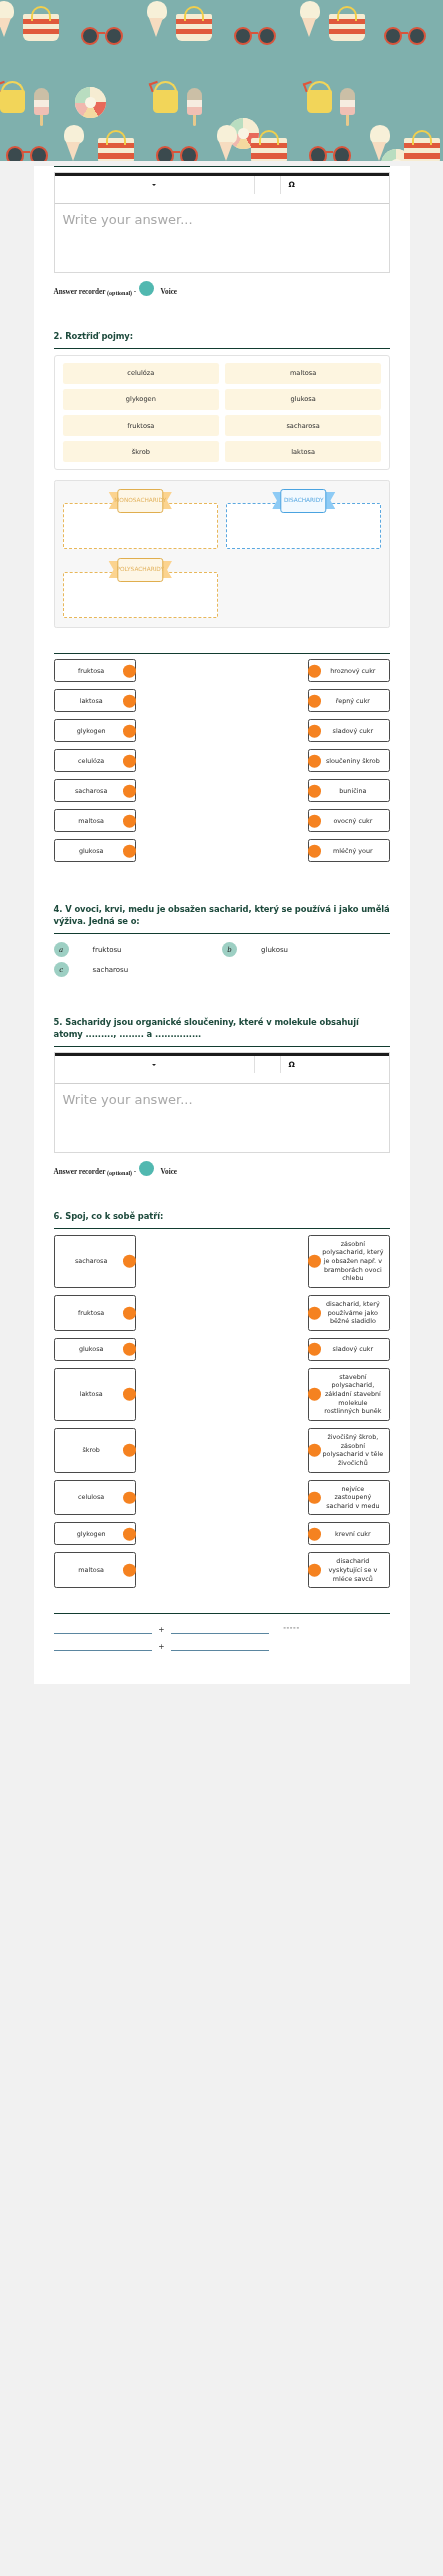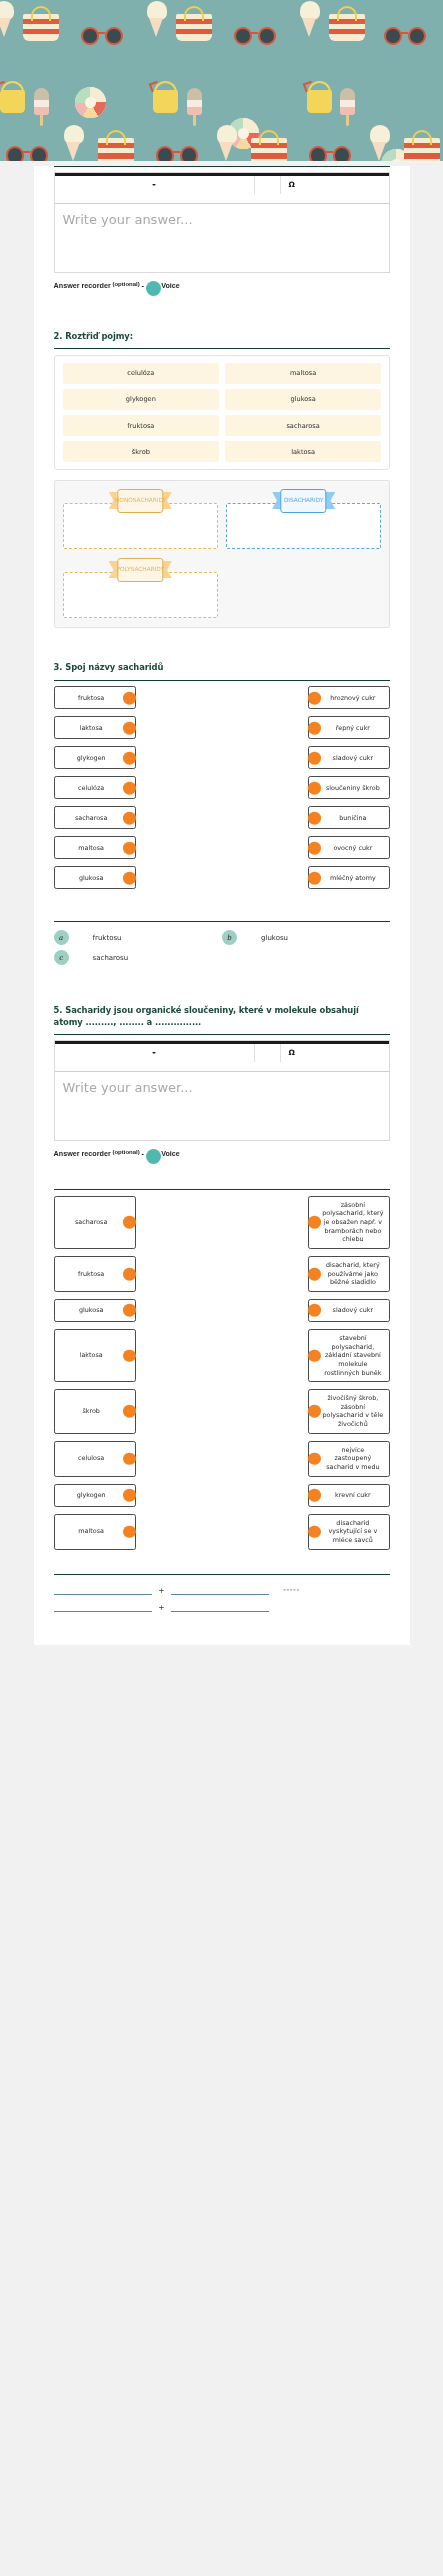--- a/index.html
+++ b/index.html
@@ -163,29 +163,29 @@
   }
   .editor-area {
     min-height: 68px;
     padding: 7.5px 8px;
     font-family: "DejaVu Sans", sans-serif;
     font-size: 13px;
     color: #a9a9a9;
   }
 
   .recorder {
-    display: flex; align-items: flex-start;
+    display: flex; align-items: flex-end;
     margin-top: 8px;
-    font-family: Liberation Sans, sans-serif;
+    font-family: Liberation Serif, serif;
   }
   .recorder .lab { font-size: 7.2px; font-weight: bold; color: #1f1f1f; }
   .recorder .opt { font-size: 6px; font-weight: bold; color: #1f1f1f; margin-left: 1.7px; }
   .recorder .dash { font-size: 7.2px; font-weight: bold; margin: 0 2.3px 0 1.7px; }
   .rec-dot { width: 15px; height: 15px; border-radius: 50%; background: #51b8b0; }
-  .recorder .voice { font-size: 7.2px; font-weight: bold; color: #1f1f1f; }
+  .recorder .voice { font-size: 7.2px; font-weight: bold; color: #1f1f1f; margin-left: 7px; }
 
   
   .sort-pool {
     margin-top: 5.8px;
     border: 0.6px solid #e2e2e2;
     border-radius: 2.9px;
     padding: 7px 8px;
     display: grid;
     grid-template-columns: 1fr 1fr;
     gap: 5.2px 5.8px;
@@ -536,21 +536,20 @@
             <span class="tail r"></span>
           </div>
           <div class="zone-drop"></div>
         </div>
       </div>
   </div>
 
   <div class="spacer-lg"></div>
 
   <div class="q-block">
-    <div class="q-title">3. Spoj  názvy sacharidů</div>
     <div class="q-rule"></div>
     <div class="match" id="q3match">
         <div class="match-row">
           <div class="m-card left">
             <span>fruktosa</span>
             <span class="m-dot"></span>
           </div>
           <div class="m-spacer"></div>
           <div class="m-card right">
             <span class="m-dot"></span>
@@ -613,29 +612,30 @@
           </div>
         </div>
         <div class="match-row">
           <div class="m-card left">
             <span>glukosa</span>
             <span class="m-dot"></span>
           </div>
           <div class="m-spacer"></div>
           <div class="m-card right">
             <span class="m-dot"></span>
-            <span>mléčný atomy</span>
+            <span>mléčný your</span>
           </div>
         </div>
       </div>
   </div>
 
   <div class="spacer-lg"></div>
 
   <div class="q-block">
+    <div class="q-title">4. V ovoci, krvi, medu je obsažen sacharid, který se používá i jako umělá výživa. Jedná se o:</div>
     <div class="q-rule"></div>
     <div class="choices" id="q4opts">
         <div class="choice-row">
           <div class="choice">
             <span class="bub">a</span>
             <span class="ctext">fruktosu</span>
           </div>
           <div class="choice">
             <span class="bub">b</span>
             <span class="ctext">glukosu</span>
@@ -675,31 +675,32 @@
       <span class="opt">(optional)</span>
       <span class="dash">-</span>
       <span class="rec-dot"></span>
       <span class="voice">Voice</span>
     </div>
   </div>
 
   <div class="spacer-lg"></div>
 
   <div class="q-block">
+    <div class="q-title">6. Spoj, co k sobě patří:</div>
     <div class="q-rule"></div>
     <div class="match" id="q6match">
         <div class="match-row">
           <div class="m-card left">
             <span>sacharosa</span>
             <span class="m-dot"></span>
           </div>
           <div class="m-spacer"></div>
           <div class="m-card right">
             <span class="m-dot"></span>
-            <span>zásobní polysacharid, který je obsažen např. v bramborách nebo chlebu</span>
+            <span>zásobní polysacharid, který je obsažen např. v bramborách ovoci chlebu</span>
           </div>
         </div>
         <div class="match-row">
           <div class="m-card left">
             <span>fruktosa</span>
             <span class="m-dot"></span>
           </div>
           <div class="m-spacer"></div>
           <div class="m-card right">
             <span class="m-dot"></span>

